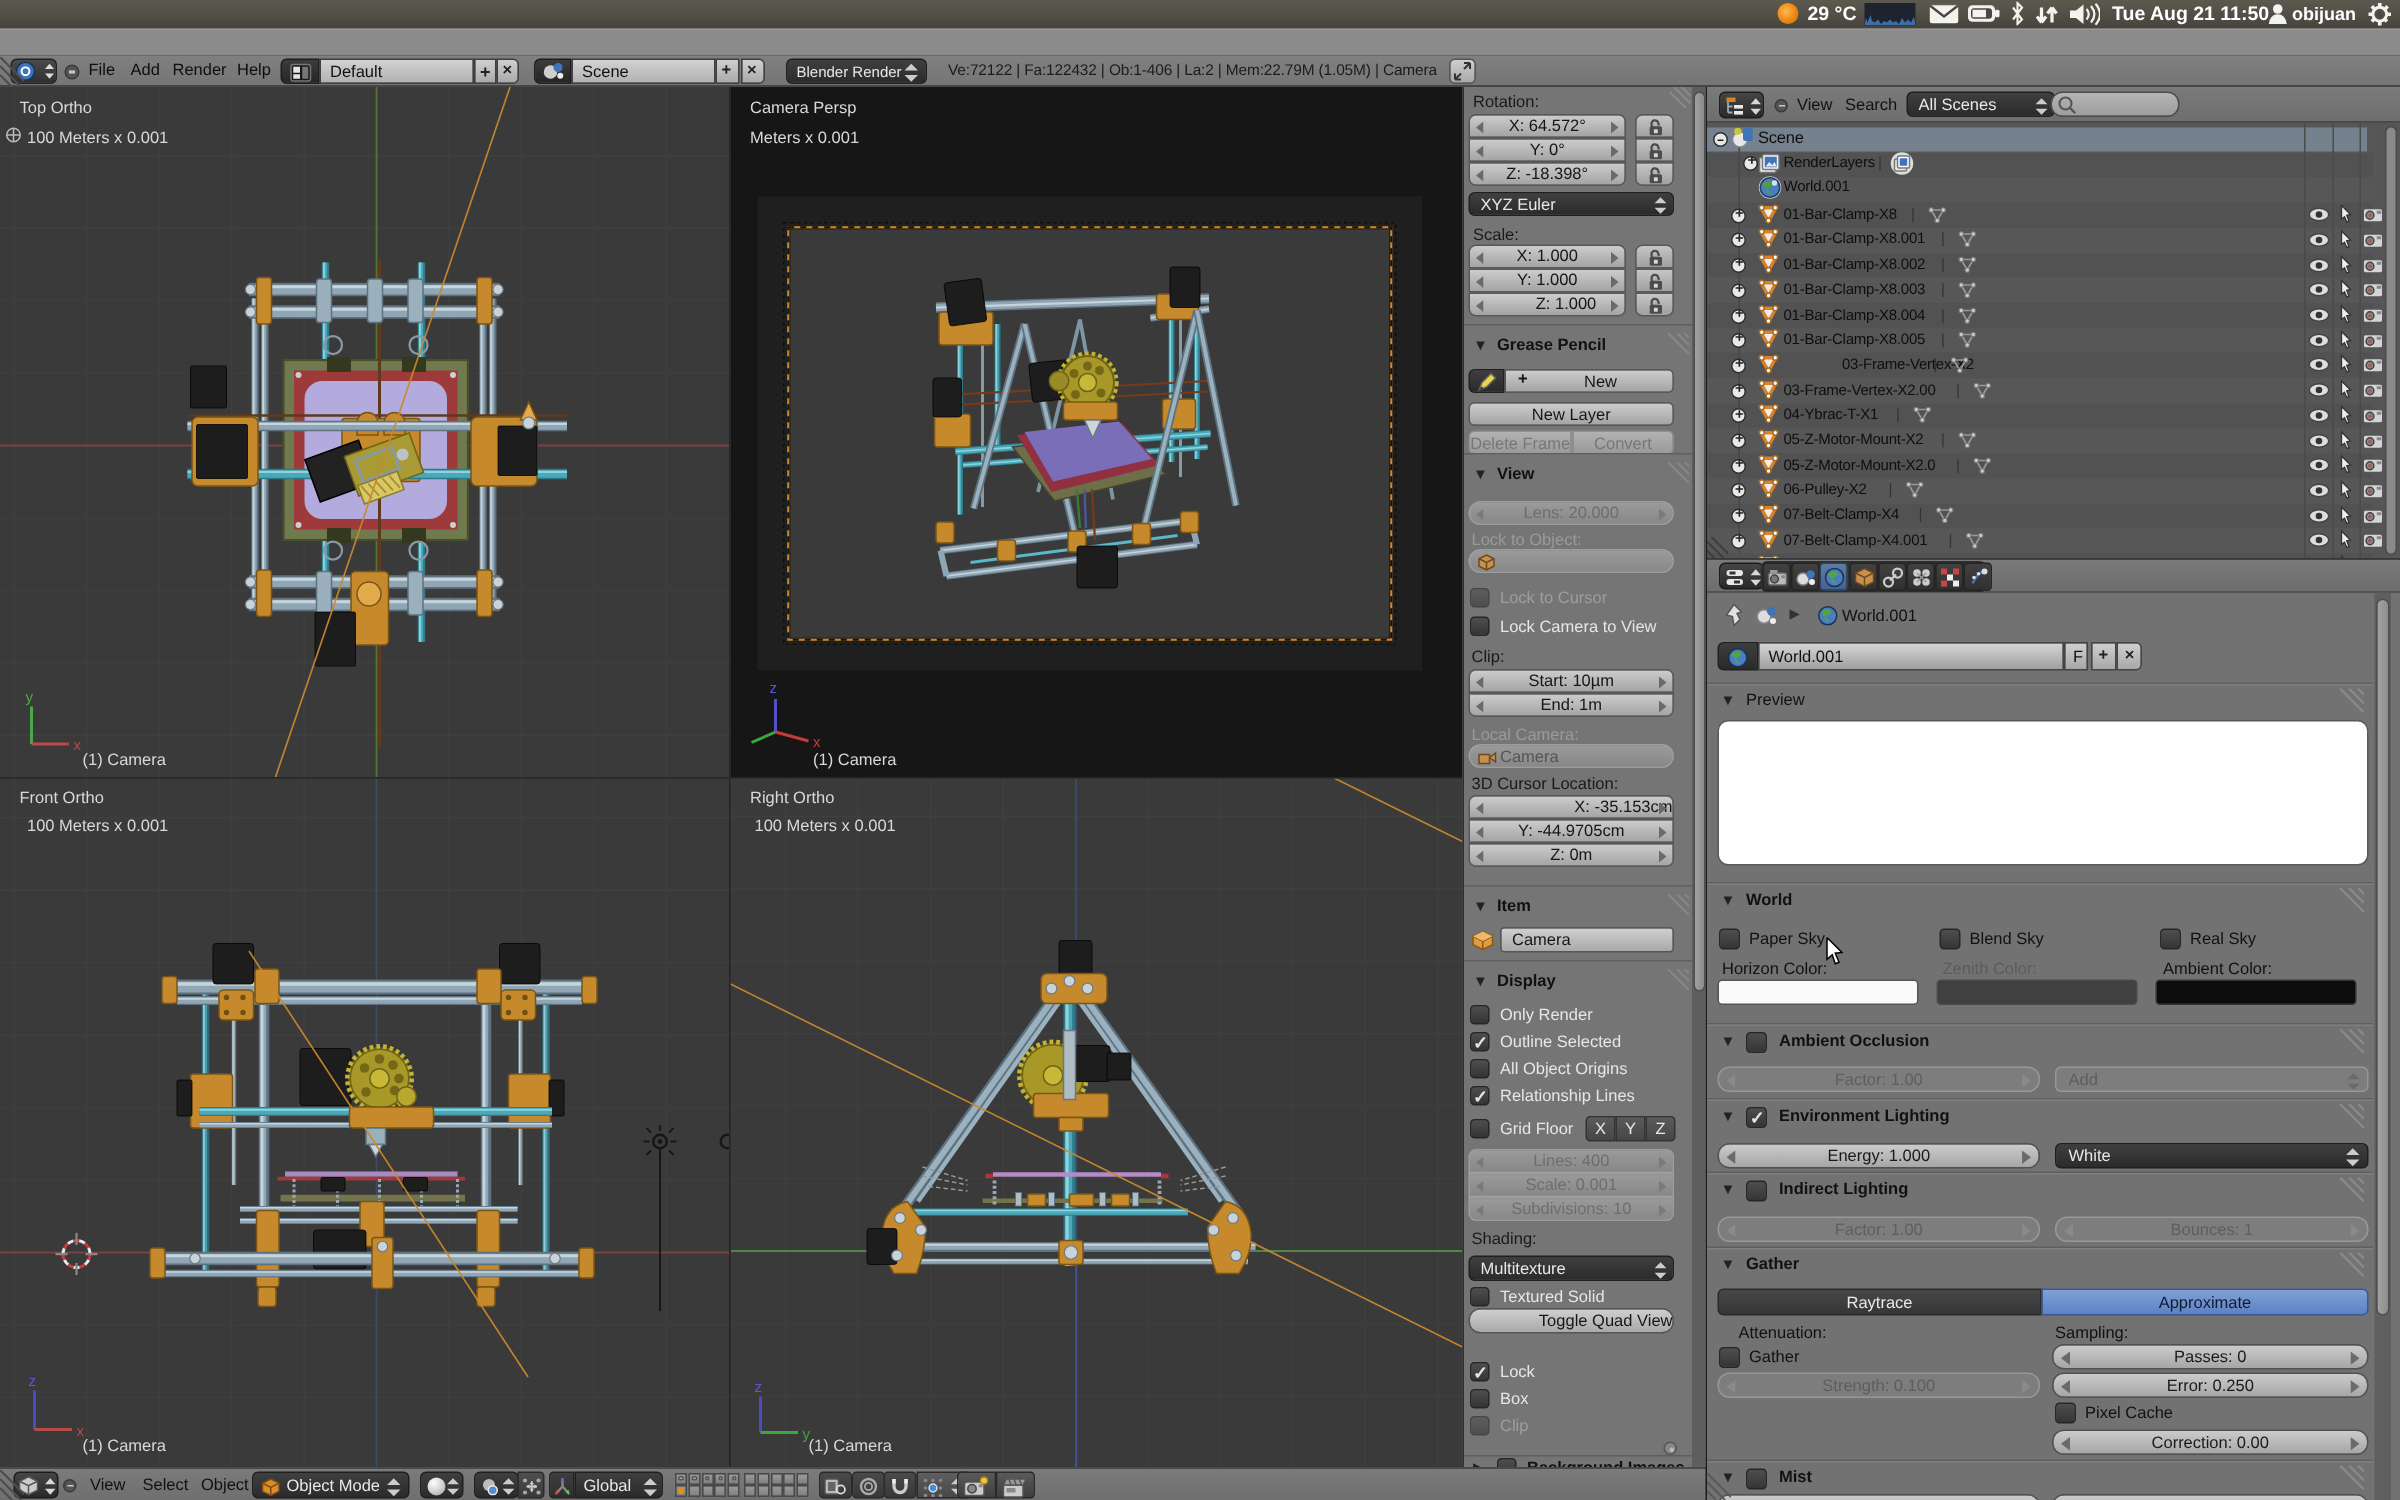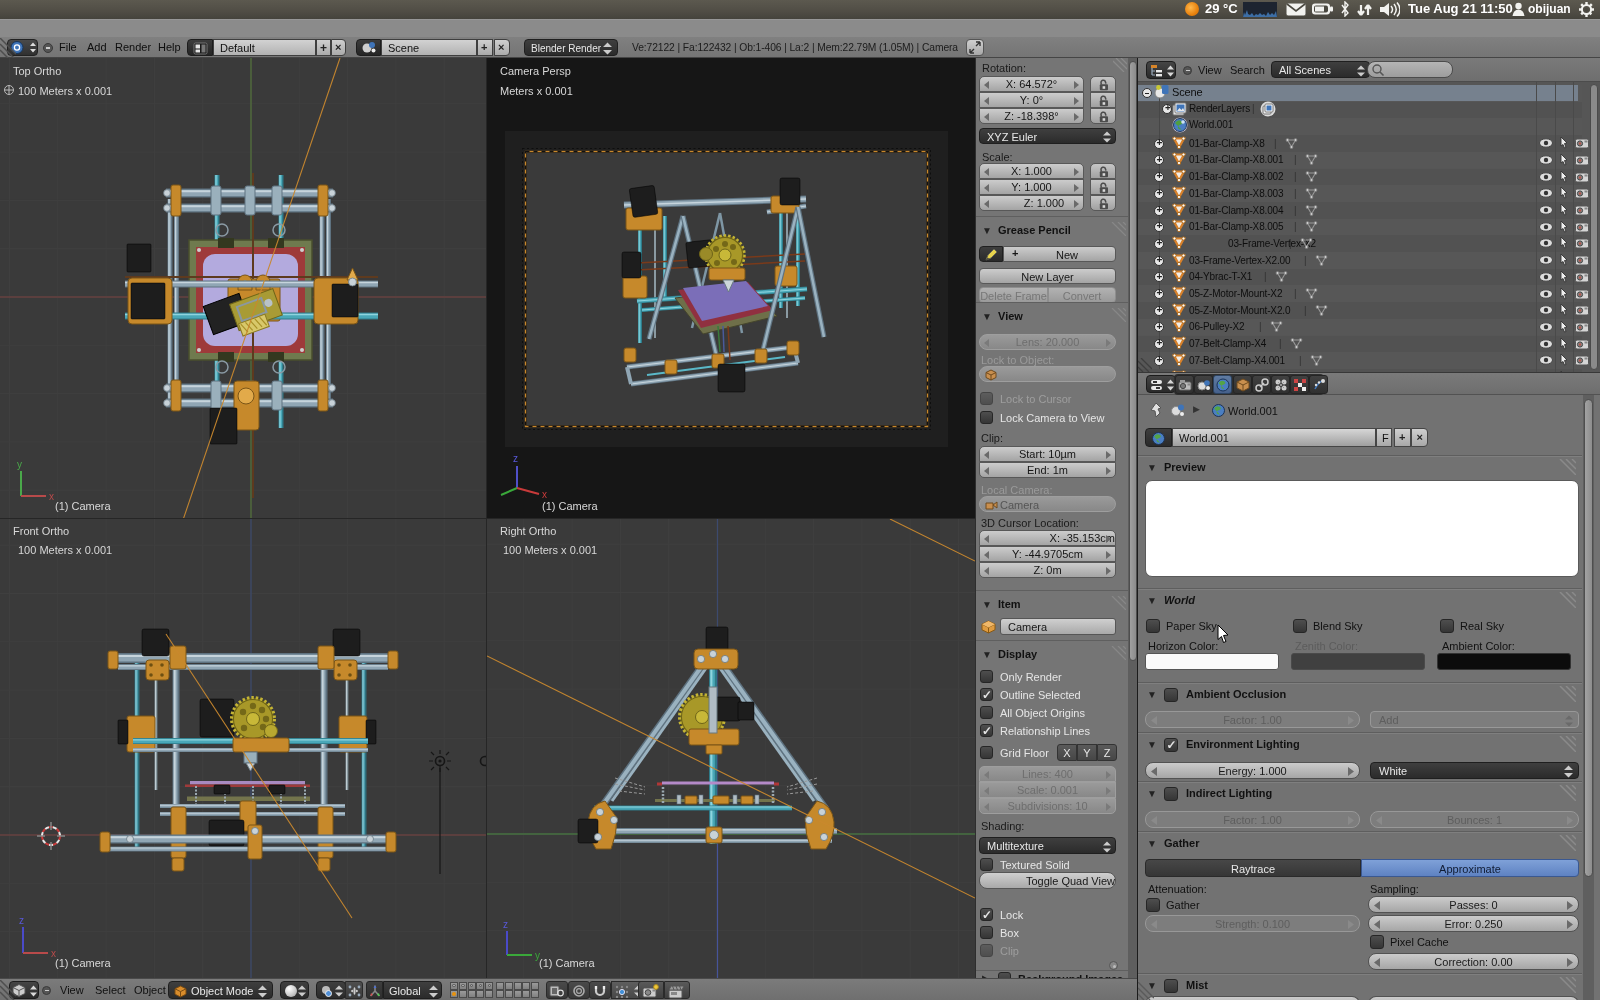--- a/index.html
+++ b/index.html
@@ -1606,29 +1606,29 @@
       </span>
     <span class="abs" style="left:256px;top:33px;width:17px;height:19px;background:linear-gradient(#cfcfcf,#a8a8a8);border:1px solid #454545;">
         <b style="position:absolute;left:4px;top:2px;color:#222;">+</b>
       </span>
     <span class="abs" style="left:273px;top:33px;width:17px;height:19px;background:linear-gradient(#cfcfcf,#a8a8a8);border:1px solid #454545;border-radius:0 4px 4px 0;">
         <b style="position:absolute;left:4.5px;top:2px;color:#222;">×</b>
       </span>
     <div class="abs" style="left:0;top:60px;width:444px;height:1px;background:#5e5e5e;"></div>
       <div class="abs" style="left:0;top:61px;width:444px;height:1px;background:#7f7f7f;"></div>
       <span class="abs" style="left:9px;top:67px;font-size:10px;color:#222;">▼</span>
-      <span class="abs" style="left:26px;top:66px;font-weight:bold;color:#111;">Preview</span>
+      <span class="abs" style="left:26px;top:66px;font-weight:normal;color:#111;">Preview</span>
       <svg width="26" height="16" style="left:412px;top:64px;">
         <path d="M10 0 L26 16 M16 0 L26 10 M22 0 L26 4" stroke="#8a8a8a" stroke-width="1.5"></path>
       </svg>
     <div class="abs" style="left:7px;top:85px;width:434px;height:97px;background:#fff;border-radius:7px;border:1px solid #5a5a5a;"></div>
     <div class="abs" style="left:0;top:193px;width:444px;height:1px;background:#5e5e5e;"></div>
       <div class="abs" style="left:0;top:194px;width:444px;height:1px;background:#7f7f7f;"></div>
       <span class="abs" style="left:9px;top:200px;font-size:10px;color:#222;">▼</span>
-      <span class="abs" style="left:26px;top:199px;font-weight:bold;color:#111;font-style:italic;">World</span>
+      <span class="abs" style="left:26px;top:199px;font-weight:bold;color:#111;">World</span>
       <svg width="26" height="16" style="left:412px;top:197px;">
         <path d="M10 0 L26 16 M16 0 L26 10 M22 0 L26 4" stroke="#8a8a8a" stroke-width="1.5"></path>
       </svg>
     <span class="chk" style="left:8px;top:224px;width:14px;height:14px;"></span>
     <span class="abs" style="left:28px;top:225px;">Paper Sky</span>
     <span class="chk" style="left:155px;top:224px;width:14px;height:14px;"></span>
     <span class="abs" style="left:175px;top:225px;">Blend Sky</span>
     <span class="chk" style="left:302px;top:224px;width:14px;height:14px;"></span>
     <span class="abs" style="left:322px;top:225px;">Real Sky</span>
     <span class="abs" style="left:10px;top:245px;">Horizon Color:</span>
@@ -1720,21 +1720,21 @@
       <span class="abs" style="left:26px;top:442px;font-weight:bold;color:#111;">Gather</span>
       <svg width="26" height="16" style="left:412px;top:440px;">
         <path d="M10 0 L26 16 M16 0 L26 10 M22 0 L26 4" stroke="#8a8a8a" stroke-width="1.5"></path>
       </svg>
     <span class="abs" style="left:7px;top:464px;width:216px;height:18px;background:linear-gradient(#474747,#363636);border:1px solid #2a2a2a;border-radius:4px 0 0 4px;text-align:center;color:#e8e8e8;">
         <span style="position:absolute;left:0;right:0;top:2.5px;">Raytrace</span>
       </span>
     <span class="abs" style="left:223px;top:464px;width:218px;height:18px;background:linear-gradient(#7fa1d8,#5e82c2);border:1px solid #3a5891;border-radius:0 4px 4px 0;text-align:center;color:#101c33;">
         <span style="position:absolute;left:0;right:0;top:2.5px;">Approximate</span>
       </span>
-    <span class="abs" style="left:10px;top:488px;">Attenuation:</span>
+    <span class="abs" style="left:21px;top:488px;">Attenuation:</span>
     <span class="abs" style="left:232px;top:488px;">Sampling:</span>
     <span class="chk" style="left:8px;top:503px;width:14px;height:14px;"></span>
     <span class="abs" style="left:28px;top:504px;">Gather</span>
     <span class="abs" style="left:230px;top:501px;width:211px;height:17px;background:linear-gradient(#cbcbcb,#a6a6a6);border:1px solid #525252;border-radius:8px;text-align:center;color:#1a1a1a;">
         <span style="position:absolute;left:0;right:0;top:2px;">Passes: 0</span>
         <svg width="6" height="9" style="left:5px;top:4px;">
           <path d="M6 0 L0 4.5 L6 9 Z" fill="#6a6a6a"></path>
         </svg>
         <svg width="6" height="9" style="right:5px;top:4px;">
           <path d="M0 0 L6 4.5 L0 9 Z" fill="#6a6a6a"></path>

